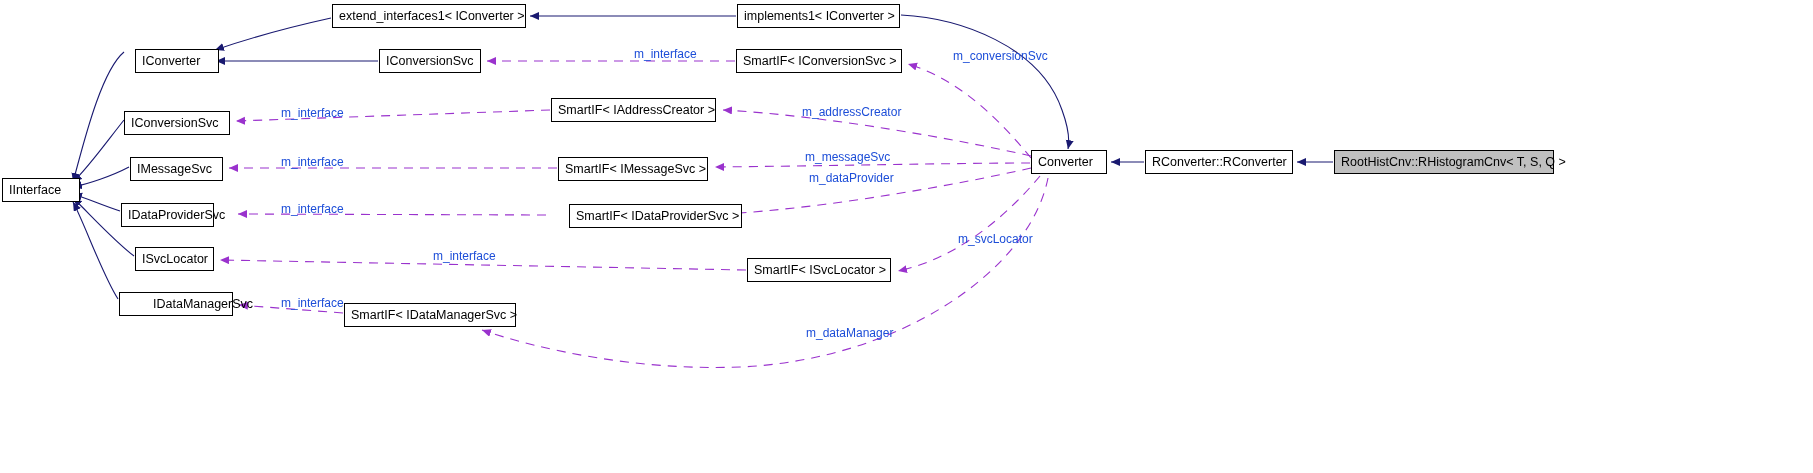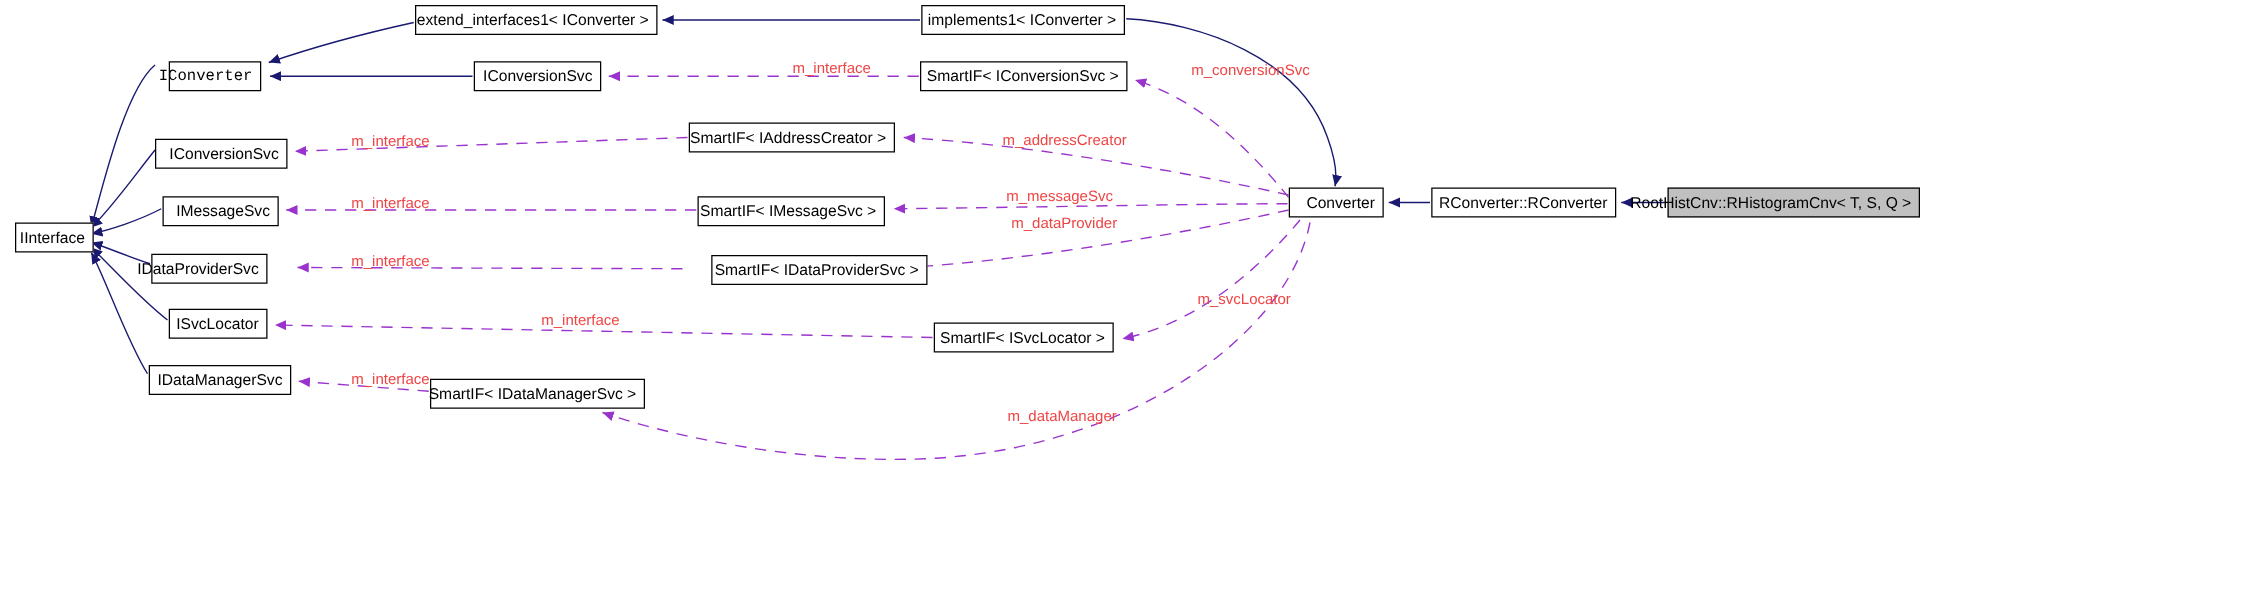--- a/index.html
+++ b/index.html
@@ -25,33 +25,33 @@
   .node {
     position: absolute;
     box-sizing: border-box;
     border: 1px solid #000000;
     background: #ffffff;
     color: #000000;
     font-size: 12.5px;
     line-height: 1;
     display: flex;
     align-items: center;
-    justify-content: flex-end;
+    justify-content: flex-start;
     white-space: nowrap;
     padding: 0 6px;
     height: 24px;
     z-index: 3;
   }
   .node.highlight {
     background: #c0c0c0;
   }
   .edge-label {
     position: absolute;
     font-size: 12px;
-    color: #ef4444;
+    color: #1d4ed8;
     background: transparent;
     white-space: nowrap;
     z-index: 4;
     line-height: 1;
     padding-left: 36px;
   }
 </style>
 </head>
 <body>
 
@@ -115,25 +115,25 @@
       <path d="M746,270 L220,260" marker-end="url(#useArrow)"></path>
 
       <path d="M1040,176 C1010,212 960,258 898,271" marker-end="url(#useArrow)"></path>
 
       <path d="M343,313 L239,305" marker-end="url(#useArrow)"></path>
 
       <path d="M1048,178 C1030,270 900,360 740,367 C640,371 540,350 482,330" marker-end="url(#useArrow)"></path>
     </g>
   </svg>
 
-  <div class="node" style="left:12px; top:178px; width:63px;">
+  <div class="node" style="left:2px; top:178px; width:78px;">
     <span>IInterface</span>
   </div>
 
-  <div class="node" style="left:135px; top:49px; width:74px;font-family:Liberation Mono, monospace;">
+  <div class="node" style="left:135px; top:49px; width:84px;">
     <span>IConverter</span>
   </div>
 
   <div class="node" style="left:124px; top:111px; width:106px;">
     <span>IConversionSvc</span>
   </div>
 
   <div class="node" style="left:130px; top:157px; width:93px;">
     <span>IMessageSvc</span>
   </div>
@@ -187,21 +187,21 @@
   </div>
 
   <div class="node" style="left:1031px; top:150px; width:76px;">
     <span>Converter</span>
   </div>
 
   <div class="node" style="left:1145px; top:150px; width:148px;">
     <span>RConverter::RConverter</span>
   </div>
 
-  <div class="node highlight" style="left:1334px; top:150px; width:202px;">
+  <div class="node highlight" style="left:1334px; top:150px; width:220px;">
     <span>RootHistCnv::RHistogramCnv&lt; T, S, Q &gt;</span>
   </div>
 
   <div class="edge-label" style="left:598px; top:48px;">m_interface</div>
 
   <div class="edge-label" style="left:917px; top:50px;">m_conversionSvc</div>
 
   <div class="edge-label" style="left:245px; top:107px;">m_interface</div>
 
   <div class="edge-label" style="left:766px; top:106px;">m_addressCreator</div>

